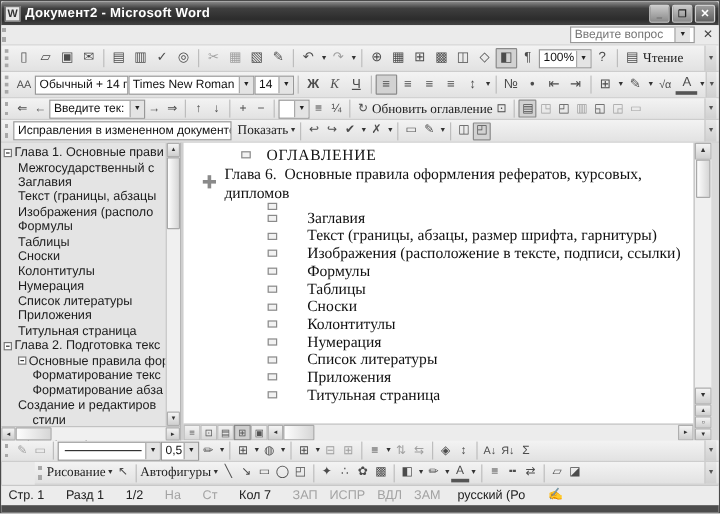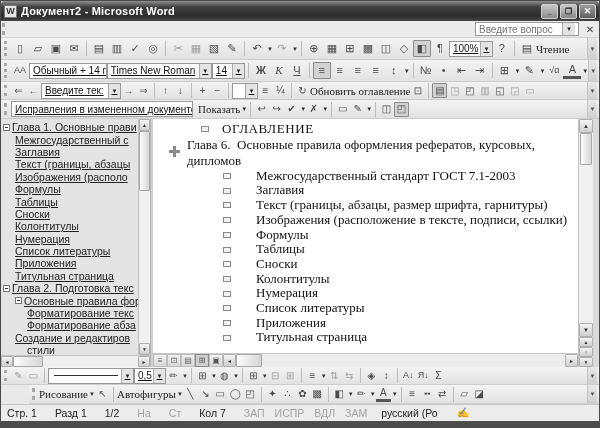--- a/index.html
+++ b/index.html
@@ -44,33 +44,33 @@
   .tb.draw { height:19px; flex:0 0 19px;margin-left:28px; }
   .grip { width:3px; height:70%; border-left:3px dotted #a8a8a8; margin:0 4px 0 1px; }
   .tbtn { min-width:18px; height:17px; padding:0 1px; display:flex; align-items:center; justify-content:center;
     color:#4c4c4c; font-size:11px; line-height:1; }
   .tbtn.sm { min-width:15px; height:15px; font-size:10px; }
   .tbtn.pressed { border:1px solid #8a8a8a; background:#d2d2d2; border-radius:1px; }
   .tbtn.dim { color:#9f9f9f; }
   .dd { font-size:6px; color:#333; margin-left:1px; }
   .sep { width:1px; height:15px; background:#bdbdbd; margin:0 3px; }
   .combo { background:#fff; border:1px solid #989898; height:16px; display:flex; align-items:center;
-    font-size:10px; padding-left:3px; white-space:nowrap; overflow:hidden; color:#111;text-decoration:underline; }
+    font-size:10px; padding-left:3px; white-space:nowrap; overflow:hidden; color:#111; }
   .combo .carr { margin-left:auto; flex:0 0 12px; height:100%; border-left:1px solid #aaa; background:#e4e4e4;
     font-size:6px; display:flex; align-items:center; justify-content:center; color:#222; }
   .tb-more { margin-left:auto; width:10px; height:100%; display:flex; align-items:center; justify-content:center;
     font-size:6px; color:#555; background:linear-gradient(#e8e8e8,#d0d0d0); border-left:1px solid #c4c4c4; }
   .bold { font-weight:bold; } .ital { font-style:italic; font-family:"Liberation Serif",serif; }
   .undl { text-decoration:underline; }
   .fc { border-bottom:3px solid #555; line-height:1; padding-bottom:0; }
   .linebox { width:86px; } .linebox .line { width:64px; height:1px; background:#333; margin:0 2px; }
   
   .main { flex:1 1 auto; display:flex; min-height:0; background:#d9d9d9; }
   .docmap { width:150px; flex:0 0 150px; background:#e4e4e4; display:flex; flex-direction:column;
-    border-right:1px solid #b5b5b5; position:relative;text-decoration:underline; }
+    border-right:1px solid #b5b5b5; position:relative; }
   .dm-list { flex:1 1 auto; overflow:hidden; padding-top:2px; padding-right:12px; }
   .dm-row { display:flex; align-items:center; height:12.4px; white-space:nowrap; overflow:hidden;
     font-size:10.5px; color:#1c1c1c; }
   .dm-exp { flex:0 0 7px; height:7px; border:1px solid #777; background:#fff; position:relative; margin-right:2px; }
   .dm-exp::after { content:""; position:absolute; left:1px; right:1px; top:2px; height:1px; background:#333; }
   .dm-row.sel::after { content:""; flex:1 1 auto; align-self:stretch; margin:1px 0 1px 2px; background:#2e2e2e; }
   .dm-vscroll { position:absolute; top:0; right:0; width:12px; bottom:12px; background:#f0f0f0;
     border-left:1px solid #c2c2c2; display:flex; flex-direction:column; }
   .sbtn { flex:0 0 12px; background:linear-gradient(#f4f4f4,#cfcfcf); border:1px solid #aeaeae;
     font-size:5px; color:#333; display:flex; align-items:center; justify-content:center; border-radius:1px; }
@@ -375,21 +375,20 @@
           <span class="ol-bullet"></span>
           <span class="ol-text">ОГЛАВЛЕНИЕ</span>
         </div>
         <div class="ol-row head-row">
           <span class="plus-marker"></span>
           <span class="head-text">Глава 6.  Основные правила оформления рефератов, курсовых, дипломов</span>
         </div>
         <div class="ol-items">
             <div class="ol-row">
               <span class="ol-bullet"></span>
-              <span class="ol-text">Межгосударственный стандарт ГОСТ 7.1-2003</span>
             </div>
             <div class="ol-row">
               <span class="ol-bullet"></span>
               <span class="ol-text">Заглавия</span>
             </div>
             <div class="ol-row">
               <span class="ol-bullet"></span>
               <span class="ol-text">Текст (границы, абзацы, размер шрифта, гарнитуры)</span>
             </div>
             <div class="ol-row">

